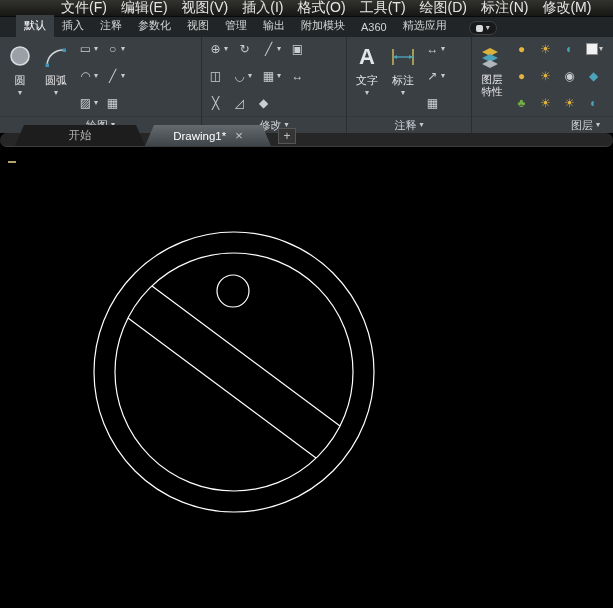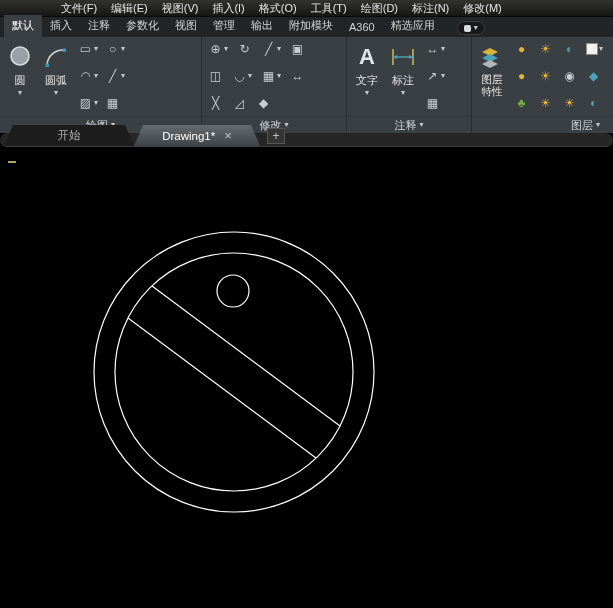--- a/index.html
+++ b/index.html
@@ -10,31 +10,31 @@
     color:#ddd;
     position:relative;
   }
 
   
   .menubar {
     height:17px;
     background:linear-gradient(#32322f,#161614);
     display:flex; align-items:center;
     padding-left:54px;
-    font-size:11px; color:#e6e6e6;
+    font-size:14px; color:#e6e6e6;
     border-bottom:1px solid #0a0a0a;
   }
   .menu-item { padding:0 7px; white-space:nowrap; cursor:default; }
 
   
   .tabrow {
     height:20px;
     background:#222527;
     display:flex; align-items:flex-end;
-    padding-left:4px;
+    padding-left:16px;
     font-size:11px; color:#d4d4d4;
   }
   .rtab { padding:3px 8px 4px; white-space:nowrap; }
   .rtab.active { background:#3a3f44; color:#fff; }
   .ribbon-toggle {
     margin-left:14px; margin-bottom:2px;
     height:14px; padding:0 6px;
     background:#17191b; border:1px solid #3c4043; border-radius:7px;
     display:flex; align-items:center; gap:3px;
     font-size:8px; color:#cfcfcf;
@@ -66,21 +66,21 @@
 
   .grid-col { display:flex; flex-direction:column; justify-content:space-between; height:72px; padding:2px 4px; width:100%; }
   .grid-row { display:flex; align-items:center; gap:9px; }
 
   .c-yellow { color:#e2b33c; } .c-teal { color:#4aa3b8; }
   .c-green  { color:#76b043; } .c-gray { color:#c9ced2; }
   .swatch { width:12px; height:12px; background:#f2f2f2; border:1px solid #8d8d8d; display:inline-block; }
   .two-line { font-size:10.5px; line-height:12px; color:#e8e8e8; text-align:center; }
 
   
-  .filetabs { height:14px; background:#262626; display:flex; align-items:flex-end; padding-left:4px; border-bottom:1px solid #3c3c3c;border-radius:12px; }
+  .filetabs { height:14px; background:#262626; display:flex; align-items:flex-end; padding-left:15px; border-bottom:1px solid #3c3c3c;border-radius:12px; }
   .ftab {
     height:21px; display:flex; align-items:center; justify-content:center;
     font-size:11.5px; white-space:nowrap;
     clip-path:polygon(9px 0, calc(100% - 9px) 0, 100% 100%, 0 100%);
   }
   .ftab.start { width:130px; background:#1d1d1d; color:#b5b5b5; }
   .ftab.drawing { width:126px; background:linear-gradient(#646a6e,#3f4448); color:#fff; gap:9px; }
   .ftab .close { color:#c6c6c6; font-size:13px; line-height:13px; }
   .addtab {
     width:18px; height:16px; margin-left:7px; margin-bottom:2px;

